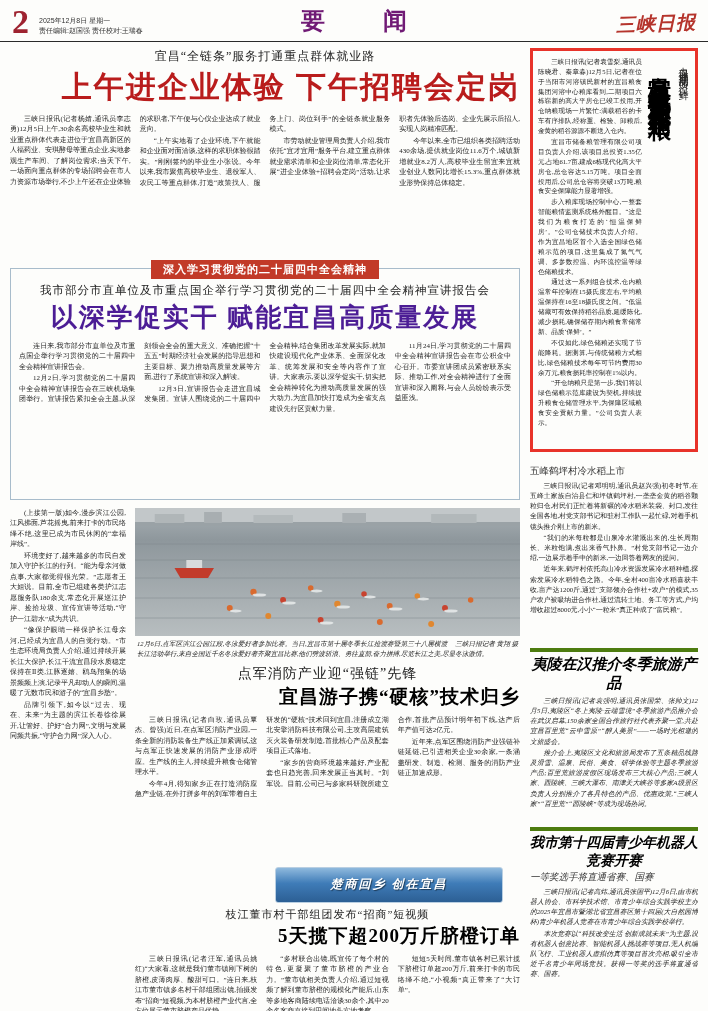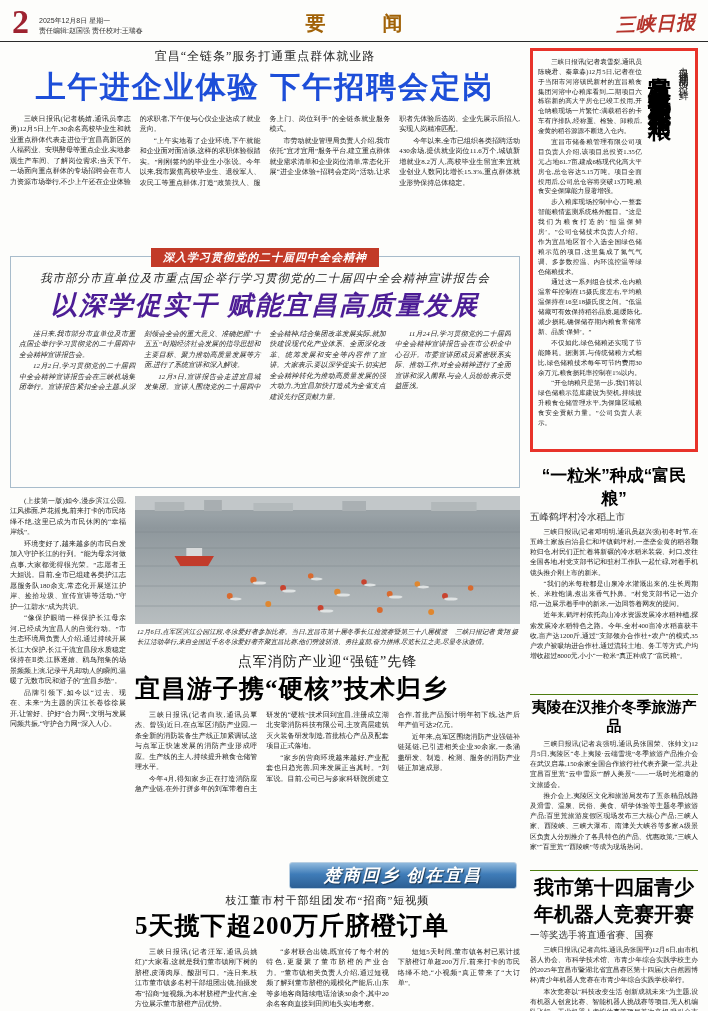--- a/index.html
+++ b/index.html
@@ -5,87 +5,87 @@
   * { margin:0; padding:0; box-sizing:border-box; }
   body { background:#d8d8d8; font-family:"Liberation Serif","DejaVu Serif",serif; }
   .page { width:708px; height:1011px; background:#fdfdfb; margin:0 auto; position:relative;
           overflow:hidden; box-shadow:0 0 6px rgba(0,0,0,.4); }
 
   
   .hdr { display:flex; align-items:flex-end; padding:8px 12px 4px 12px; border-bottom:1.5px solid #2a2a2a; position:relative; }
   .pagenum { font-size:34px; font-weight:bold; color:#9e2330; line-height:.85; font-family:"Liberation Serif",serif; }
   .dateblock { font-size:7px; color:#333; margin-left:10px; line-height:1.5; font-family:"Liberation Sans","DejaVu Sans",sans-serif; }
   .section-title { position:absolute; left:50%; transform:translateX(-50%); bottom:4px;
-                   font-size:20px; font-weight:bold; letter-spacing:26px; color:#a16207; text-indent:26px; }
+                   font-size:24px; font-weight:bold; letter-spacing:26px; color:#701a75; text-indent:26px; }
   .masthead { margin-left:auto; color:#b5342c; font-size:19px; font-weight:bold; font-style:italic;
               transform:rotate(-2deg); letter-spacing:1px; }
 
   
   .content { display:grid; grid-template-columns:1fr 168px; gap:10px; padding:6px 10px 0 10px; }
 
   .kicker { text-align:center; font-size:12px; color:#222; letter-spacing:1px; }
-  .headline-xl { text-align:center; font-size:30px; font-weight:900; color:#1d4ed8;
+  .headline-xl { text-align:right; font-size:30px; font-weight:900; color:#b91c1c;
                  font-family:"Liberation Sans","DejaVu Sans",sans-serif; letter-spacing:2px; margin:2px 0 6px 0; }
   .headline-l  { text-align:center; font-size:26px; font-weight:bold; color:#4c1d95; letter-spacing:2px; margin:2px 0 6px 0; }
-  .headline-m  { text-align:left; font-size:25px; font-weight:bold; color:#000; letter-spacing:1px; margin:1px 0 5px 0; }
+  .headline-m  { text-align:right; font-size:19px; font-weight:bold; color:#000; letter-spacing:1px; margin:1px 0 5px 0; }
   .bodytext { font-size:7px; line-height:1.5; text-align:justify; color:#1d1d1d; overflow:hidden; }
   .bodytext p { text-indent:2em; margin-bottom:1px; }
   .cols4 { column-count:4; column-gap:9px; }
   .cols3 { column-count:3; column-gap:9px; }
 
   .top-story { padding-bottom:4px; }
   .top-story .bodytext { height:138px; }
 
   
-  .study-box { border:1px solid #a8bccb; padding:12px 8px 8px 8px; position:relative;font-style:italic; }
+  .study-box { border:1px solid #a8bccb; margin-top:12px; padding:12px 8px 8px 8px; position:relative; }
   .study-banner { position:absolute; top:-9px; left:50%; transform:translateX(-50%);
                   background:#c23a28; color:#fff; font-size:11px; font-weight:bold;
                   padding:2px 12px; white-space:nowrap; letter-spacing:1px; }
   .study-box .kicker { font-size:11.5px; margin-top:2px; }
   .study-box .bodytext { height:150px; margin-top:3px; }
 
   
   .lower { display:grid; grid-template-columns:116px 1fr; gap:9px; margin-top:8px; }
   .leftcol .bodytext { height:492px; }
 
   .photo-wrap { width:100%; }
   .photo-wrap svg { display:block; width:100%; height:128px; }
   .caption { font-size:6.6px; font-style:italic; color:#222; line-height:1.5; text-align:justify; margin:3px 2px 6px 2px; }
   .caption .credit { float:right; padding-left:8px; font-style:italic; }
 
   .homecoming .kicker { font-size:14px; }
   .homecoming .bodytext { height:148px; }
 
-  .badge { width:228px; height:27px; margin:4px 3px 4px auto; border-radius:3px;
+  .badge { width:228px; height:36px; margin:4px 17px 4px auto; border-radius:3px;
            background:linear-gradient(180deg,#8fb9dd 0%,#3f7cb8 45%,#2c5f94 100%);
            display:flex; align-items:center; justify-content:center; color:#fff;
-           font-weight:bold; font-style:italic; font-size:17px; letter-spacing:2px;
+           font-weight:bold; font-style:italic; font-size:12px; letter-spacing:2px;
            text-shadow:1px 1px 1px rgba(0,0,0,.5); border:1px solid #b9cfe2; }
 
   .orange-story { margin-top:4px; }
   .orange-story .kicker { font-size:11px; }
   .orange-story .bodytext { height:86px; }
 
   
   .rail { display:flex; flex-direction:column; }
   .grain-box { border:3px solid #e8332a; padding:6px 5px; height:404px; display:flex; gap:5px; }
   .grain-box .bodytext { flex:1; font-size:6.6px; height:100%; }
   .grain-headline { writing-mode:vertical-rl; font-size:23px; font-weight:900; color:#000;
                     letter-spacing:3px; line-height:1.05; }
   .grain-kicker { writing-mode:vertical-rl; font-size:10px; color:#222; letter-spacing:2px; padding-top:2px; }
 
   .rail-story { margin-top:9px; padding-top:3px; }
-  .rail-story + .rail-story { border-top:1px solid #4d7c0f; }
+  .rail-story + .rail-story { border-top:4px solid #4d7c0f;font-style:italic; }
   .rail-head { text-align:center; font-weight:900; color:#000; font-family:"Liberation Sans","DejaVu Sans",sans-serif; }
   .rail-sub { font-size:9.5px; color:#333; margin:1px 0 3px 0; }
   .rice .rail-head { font-size:17px; }
   .rice .bodytext { height:158px; font-size:6.8px; }
   .tourism .rail-head { font-size:15px; margin-bottom:3px; }
   .tourism .bodytext { height:122px; font-size:6.8px; }
-  .robot .rail-head { font-size:20px; }
+  .robot .rail-head { font-size:14px; }
   .robot .bodytext { height:124px; font-size:6.8px; }
 </style>
 </head>
 <body>
 
 <div class="page">
 
   <div class="hdr">
     <div class="pagenum">2</div>
     <div class="dateblock">
@@ -232,21 +232,20 @@
           <p>步入粮库现场控制中心,一整套智能粮情监测系统格外醒目。“这是我们为粮食打造的‘恒温保鲜房’。”公司仓储技术负责人介绍。作为宜昌地区首个入选全国绿色储粮示范的项目,这里集成了氮气气调、多参数控温、内环流控温等绿色储粮技术。</p>
           <p>通过这一系列组合技术,仓内粮温常年控制在15摄氏度左右,平均粮温保持在16至18摄氏度之间。“低温储藏可有效保持稻谷品质,延缓陈化,减少损耗,确保储存期内粮食常储常新、品质‘保鲜’。”</p>
           <p>不仅如此,绿色储粮还实现了节能降耗。据测算,与传统储粮方式相比,绿色储粮技术每年可节约费用30余万元,粮食损耗率控制在1%以内。</p>
           <p>“开仓纳粮只是第一步,我们将以绿色储粮示范库建设为契机,持续提升粮食仓储管理水平,为保障区域粮食安全贡献力量。”公司负责人表示。</p>
         </div>
         <div class="grain-headline">宜昌首个绿色储粮示范库开仓纳粮</div>
         <div class="grain-kicker">力保储存期品质“保鲜”</div>
       </div>
 
       <div class="rail-story rice">
-        <div class="rail-head">“一粒米”种成“富民粮”</div>
         <div class="rail-sub">五峰鹤坪村冷水稻上市</div>
         <div class="bodytext">
           <p>三峡日报讯(记者邓明明,通讯员赵兴强)初冬时节,在五峰土家族自治县仁和坪镇鹤坪村,一垄垄金黄的稻谷颗粒归仓,村民们正忙着将新碾的冷水稻米装袋、封口,发往全国各地,村党支部书记和驻村工作队一起忙碌,对着手机镜头推介刚上市的新米。</p>
           <p>“我们的米每粒都是山泉冷水灌溉出来的,生长周期长、米粒饱满,煮出来香气扑鼻。”村党支部书记一边介绍,一边展示着手中的新米,一边回答着网友的提问。</p>
           <p>近年来,鹤坪村依托高山冷水资源发展冷水稻种植,探索发展冷水稻特色之路。今年,全村400亩冷水稻喜获丰收,亩产达1200斤,通过“支部领办合作社+农户”的模式,35户农户被吸纳进合作社,通过流转土地、务工等方式,户均增收超过8000元,小小“一粒米”真正种成了“富民粮”。</p>
         </div>
       </div>
 
       <div class="rail-story tourism">
         <div class="rail-head">夷陵在汉推介冬季旅游产品</div>

